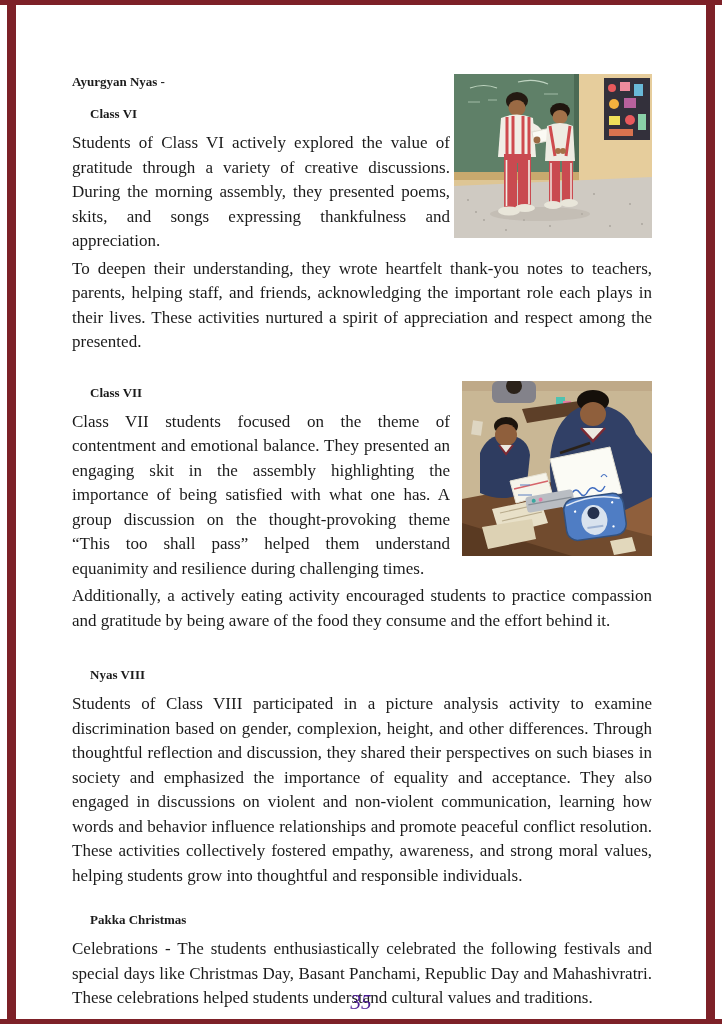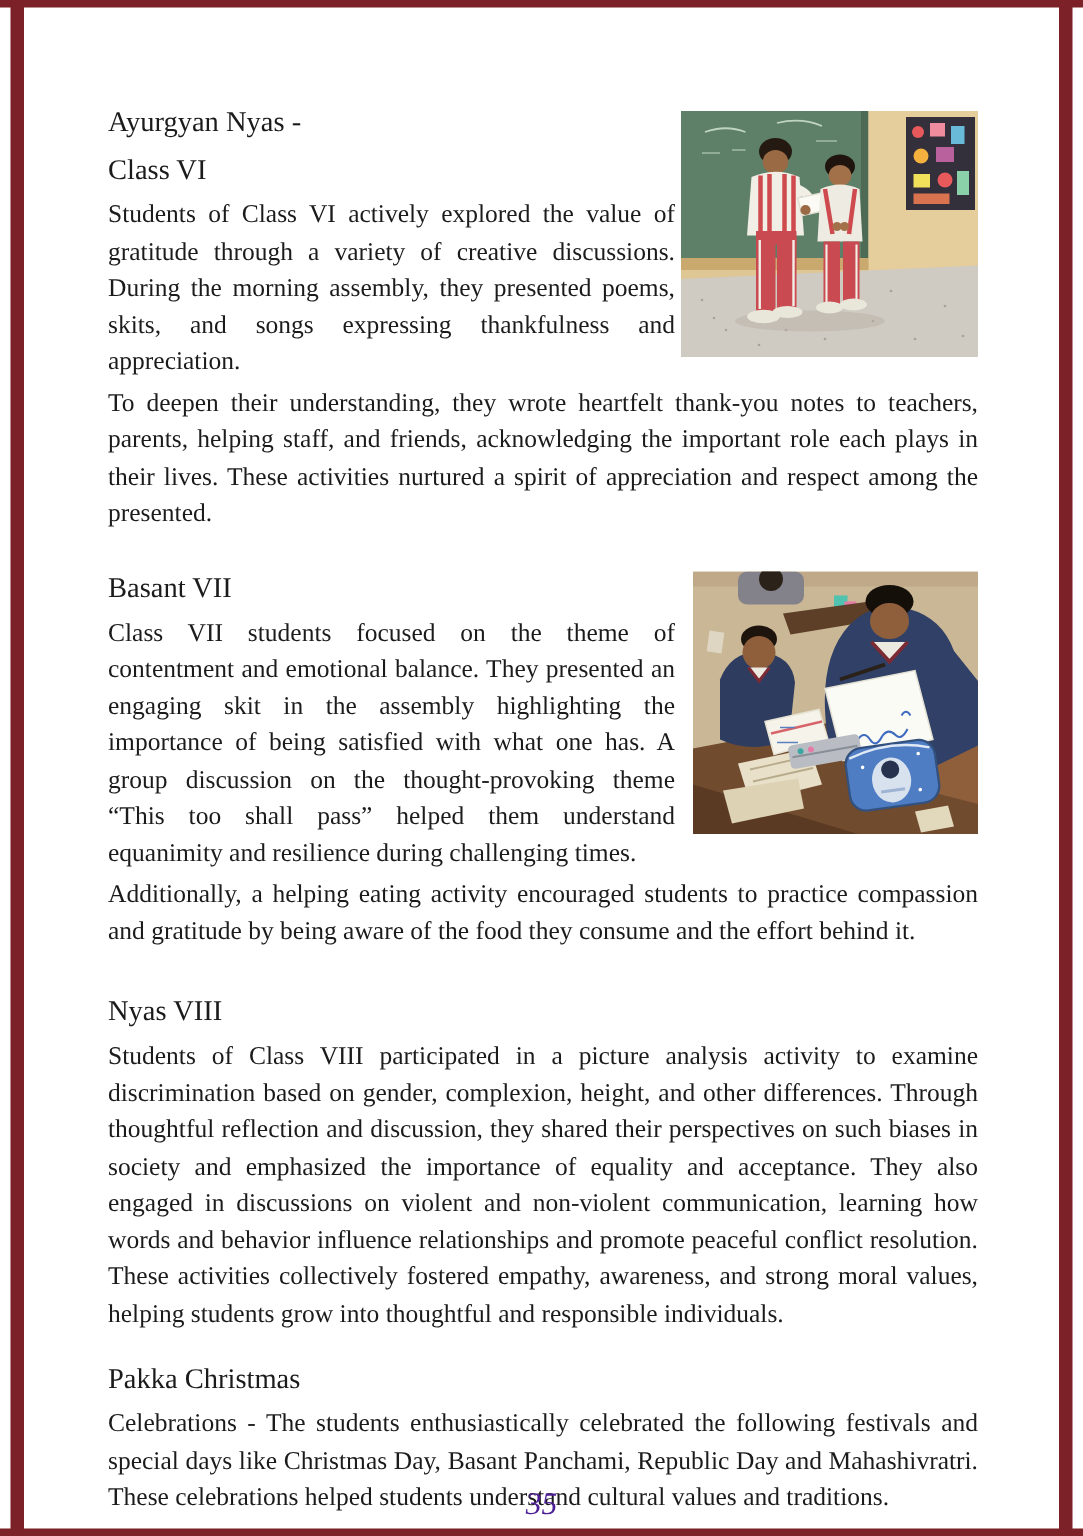--- a/index.html
+++ b/index.html
@@ -10,23 +10,23 @@
   
   .frame-top,.frame-bottom{position:absolute;left:0;width:722px;height:5px;background:#7d2128;}
   .frame-top{top:0;}
   .frame-bottom{bottom:0;}
   .frame-left,.frame-right{position:absolute;top:0;width:9px;height:1024px;background:#7d2128;}
   .frame-left{left:7px;}
   .frame-right{right:7px;}
 
   .content{position:absolute;left:72px;top:70px;width:580px;}
 
-  .h-bold{font-size:19px;font-weight:normal;line-height:24px;margin:0;}
+  .h-bold{font-size:13px;font-weight:bold;line-height:24px;margin:0;}
   .org-heading{margin:0 0 8px 0;}
-  .class-heading{margin:0 0 5px 0;}
+  .class-heading{margin:0 0 5px 18px;}
   .body-para{font-size:17px;line-height:24.5px;text-align:justify;text-justify:inter-word;margin:0;}
   .after-photo{clear:right;margin-top:3px;}
 
   .sec{margin:0;}
   .sec-class7{margin-top:26px;}
   .sec-class8{margin-top:30px;}
   .sec-pakka{margin-top:20px;}
 
   .photo{float:right;display:block;}
   .photo-class6{width:198px;height:164px;margin:4px 0 8px 4px;}
@@ -176,23 +176,23 @@
             <ellipse cx="132" cy="139" rx="13" ry="15" fill="#d8e2ee"></ellipse>
             <circle cx="132" cy="132" r="6" fill="#26324e"></circle>
             <path d="M124 146 h16" stroke="#9fb4d4" stroke-width="2"></path>
             <circle cx="114" cy="128" r="1.2" fill="#ffffff"></circle>
             <circle cx="152" cy="124" r="1.2" fill="#ffffff"></circle>
             <circle cx="150" cy="148" r="1.2" fill="#ffffff"></circle>
           </g>
           <polygon points="148,160 170,156 174,170 152,174" fill="#e2d8bc"></polygon>
         </svg>
       </span>
-      <p class="h-bold class-heading">Basant VII</p>
+      <p class="h-bold class-heading">Class VII</p>
       <p class="body-para">Class VII students focused on the theme of contentment and emotional balance. They presented an engaging skit in the assembly highlighting the importance of being satisfied with what one has. A group discussion on the thought-provoking theme “This too shall pass” helped them understand equanimity and resilience during challenging times.</p>
-      <p class="body-para after-photo">Additionally, a helping eating activity encouraged students to practice compassion and gratitude by being aware of the food they consume and the effort behind it.</p>
+      <p class="body-para after-photo">Additionally, a actively eating activity encouraged students to practice compassion and gratitude by being aware of the food they consume and the effort behind it.</p>
     </div>
 
     <div class="sec sec-class8">
       <p class="h-bold class-heading">Nyas VIII</p>
       <p class="body-para">Students of Class VIII participated in a picture analysis activity to examine discrimination based on gender, complexion, height, and other differences. Through thoughtful reflection and discussion, they shared their perspectives on such biases in society and emphasized the importance of equality and acceptance. They also engaged in discussions on violent and non-violent communication, learning how words and behavior influence relationships and promote peaceful conflict resolution. These activities collectively fostered empathy, awareness, and strong moral values, helping students grow into thoughtful and responsible individuals.</p>
     </div>
 
     <div class="sec sec-pakka">
       <p class="h-bold class-heading">Pakka Christmas</p>
       <p class="body-para">Celebrations - The students enthusiastically celebrated the following festivals and special days like Christmas Day, Basant Panchami, Republic Day and Mahashivratri. These celebrations helped students understand cultural values and traditions.</p>

